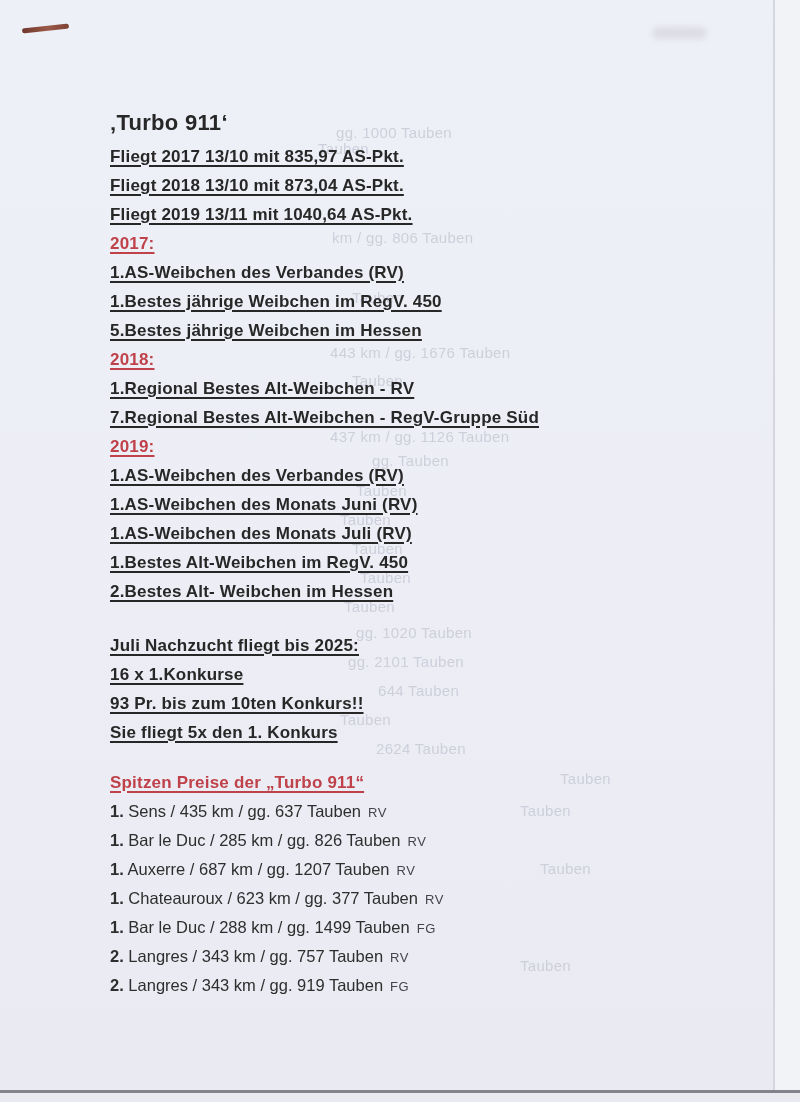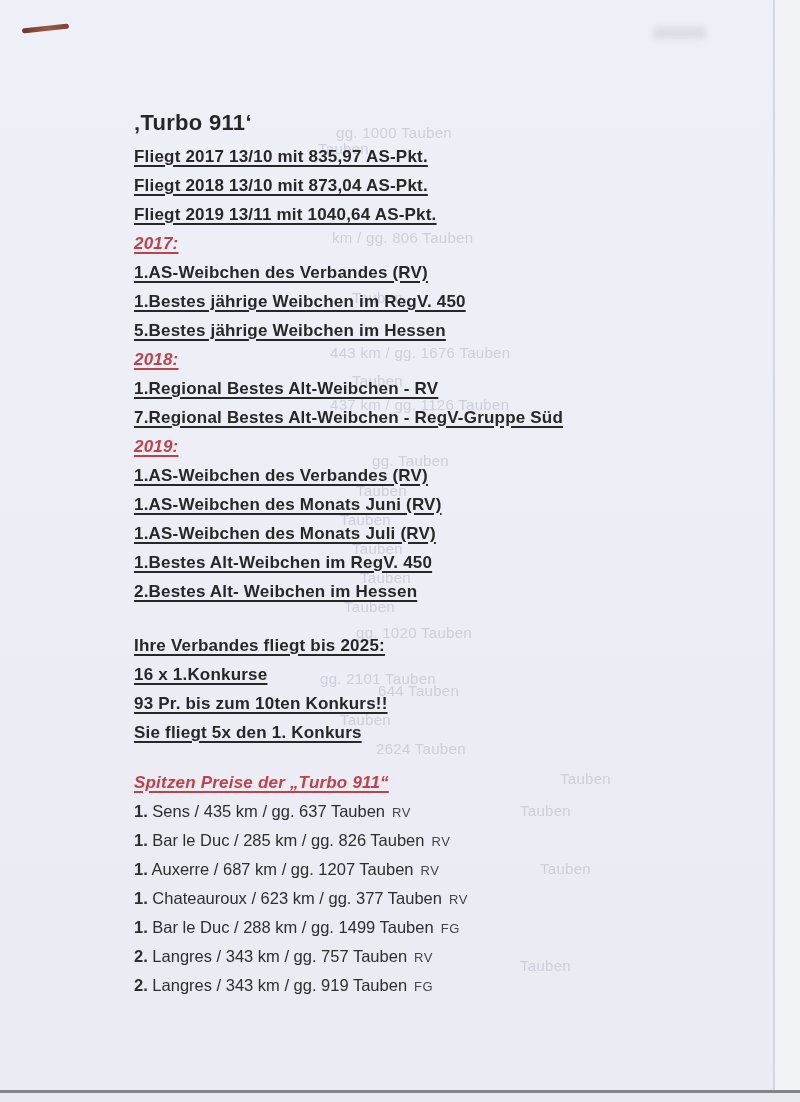--- a/index.html
+++ b/index.html
@@ -42,59 +42,59 @@
   
   .ghost-layer { position: absolute; inset: 0; }
   .ghost-line {
     position: absolute; white-space: nowrap;
     font-size: 15px; color: var(--ghost);
     filter: blur(.7px); opacity: .75; letter-spacing: .3px;
   }
 
   
   .content { position: absolute; left: 110px; top: 104px; width: 630px; }
-  .line { display: block; height: 29px; line-height: 29px; white-space: nowrap; margin-left: 24px; }
+  .line { display: block; height: 29px; line-height: 29px; white-space: nowrap; }
   .kind-title { height: 38px; line-height: 38px; }
   .kind-title .txt {
     font-size: 22px; font-weight: 700; color: var(--ink); letter-spacing: .3px;
   }
   .kind-achievement .txt, .kind-year .txt, .kind-red-heading .txt {
     font-size: 17px; font-weight: 700; letter-spacing: .2px;
     text-decoration-line: underline; text-decoration-thickness: 2px; text-underline-offset: 3px;
   }
   .kind-achievement .txt { color: var(--ink); text-align: center; }
-  .kind-year .txt, .kind-red-heading .txt { color: var(--red); font-style: italic; }
+  .kind-year .txt, .kind-red-heading .txt { color: var(--red); }
   .kind-prize { font-size: 16.5px; color: #2e2e2e; }
   .kind-prize .rank { font-weight: 700; }
   .kind-prize .body { font-weight: 400; }
   .kind-prize .tag {
     font-size: 13px; font-weight: 400; color: #454549;
     letter-spacing: .6px; margin-left: 7px;
   }
 </style>
 </head>
 <body>
 
 <div class="page" style="--paper-top: #eef0f7; --paper: #ecedf5; --paper-bottom: #eaebf2; --ink: #272727; --red: #bf4149; --ghost: #c3c6d3; --edge-line: #d5d6de; --scanner-bottom-line: #83838b;">
   <div class="ghost-layer">
       <span class="ghost-line" style="left: 336px; top: 124px;">gg. 1000 Tauben</span>
       <span class="ghost-line" style="left: 318px; top: 140px;">Tauben</span>
       <span class="ghost-line" style="left: 332px; top: 229px;">km / gg. 806 Tauben</span>
       <span class="ghost-line" style="left: 352px; top: 289px;">Tauben</span>
       <span class="ghost-line" style="left: 330px; top: 344px;">443 km / gg. 1676 Tauben</span>
       <span class="ghost-line" style="left: 352px; top: 372px;">Tauben</span>
-      <span class="ghost-line" style="left: 330px; top: 396px;">437 km / gg. 1126 Tauben</span>
+      <span class="ghost-line" style="left: 330px; top: 428px;">437 km / gg. 1126 Tauben</span>
       <span class="ghost-line" style="left: 336px; top: 452px; margin-left: 36px;">gg. Tauben</span>
       <span class="ghost-line" style="left: 356px; top: 482px;">Tauben</span>
       <span class="ghost-line" style="left: 340px; top: 511px;">Tauben</span>
       <span class="ghost-line" style="left: 352px; top: 540px;">Tauben</span>
       <span class="ghost-line" style="left: 360px; top: 569px;">Tauben</span>
       <span class="ghost-line" style="left: 344px; top: 598px;">Tauben</span>
       <span class="ghost-line" style="left: 356px; top: 624px;">gg. 1020 Tauben</span>
-      <span class="ghost-line" style="left: 320px; top: 653px; margin-top: 17px;">gg. 2101 Tauben</span>
+      <span class="ghost-line" style="left: 348px; top: 653px;">gg. 2101 Tauben</span>
       <span class="ghost-line" style="left: 378px; top: 682px;">644 Tauben</span>
       <span class="ghost-line" style="left: 340px; top: 711px;">Tauben</span>
       <span class="ghost-line" style="left: 376px; top: 740px;">2624 Tauben</span>
       <span class="ghost-line" style="left: 560px; top: 770px;">Tauben</span>
       <span class="ghost-line" style="left: 520px; top: 802px;">Tauben</span>
       <span class="ghost-line" style="left: 540px; top: 860px;">Tauben</span>
       <span class="ghost-line" style="left: 520px; top: 957px;">Tauben</span>
     </div>
   <div class="pen-mark"></div>
   <div class="smudge"></div>
@@ -110,21 +110,21 @@
       <div class="line kind-year"><span class="txt">2018:</span></div>
       <div class="line kind-achievement"><span class="txt">1.Regional Bestes Alt-Weibchen - RV</span></div>
       <div class="line kind-achievement"><span class="txt">7.Regional Bestes Alt-Weibchen - RegV-Gruppe Süd</span></div>
       <div class="line kind-year"><span class="txt">2019:</span></div>
       <div class="line kind-achievement"><span class="txt">1.AS-Weibchen des Verbandes (RV)</span></div>
       <div class="line kind-achievement"><span class="txt">1.AS-Weibchen des Monats Juni (RV)</span></div>
       <div class="line kind-achievement"><span class="txt">1.AS-Weibchen des Monats Juli (RV)</span></div>
       <div class="line kind-achievement"><span class="txt">1.Bestes Alt-Weibchen im RegV. 450</span></div>
       <div class="line kind-achievement"><span class="txt">2.Bestes Alt- Weibchen im Hessen</span></div>
       <div class="line kind-spacer" style="height: 25px;"></div>
-      <div class="line kind-achievement"><span class="txt">Ihre Verbandes fliegt bis 2025:</span></div>
+      <div class="line kind-achievement"><span class="txt">Juli Nachzucht fliegt bis 2025:</span></div>
       <div class="line kind-achievement"><span class="txt">16 x 1.Konkurse</span></div>
       <div class="line kind-achievement"><span class="txt">93 Pr. bis zum 10ten Konkurs!!</span></div>
       <div class="line kind-achievement"><span class="txt">Sie fliegt 5x den 1. Konkurs</span></div>
       <div class="line kind-spacer" style="height: 21px;"></div>
       <div class="line kind-red-heading"><span class="txt">Spitzen Preise der „Turbo 911“</span></div>
       <div class="line kind-prize"><span class="rank">1.</span> <span class="body">Sens / 435 km / gg. 637 Tauben</span><span class="tag">RV</span></div>
       <div class="line kind-prize"><span class="rank">1.</span> <span class="body">Bar le Duc / 285 km / gg. 826 Tauben</span><span class="tag">RV</span></div>
       <div class="line kind-prize"><span class="rank">1.</span> <span class="body">Auxerre / 687 km / gg. 1207 Tauben</span><span class="tag">RV</span></div>
       <div class="line kind-prize"><span class="rank">1.</span> <span class="body">Chateauroux / 623 km / gg. 377 Tauben</span><span class="tag">RV</span></div>
       <div class="line kind-prize"><span class="rank">1.</span> <span class="body">Bar le Duc / 288 km / gg. 1499 Tauben</span><span class="tag">FG</span></div>

